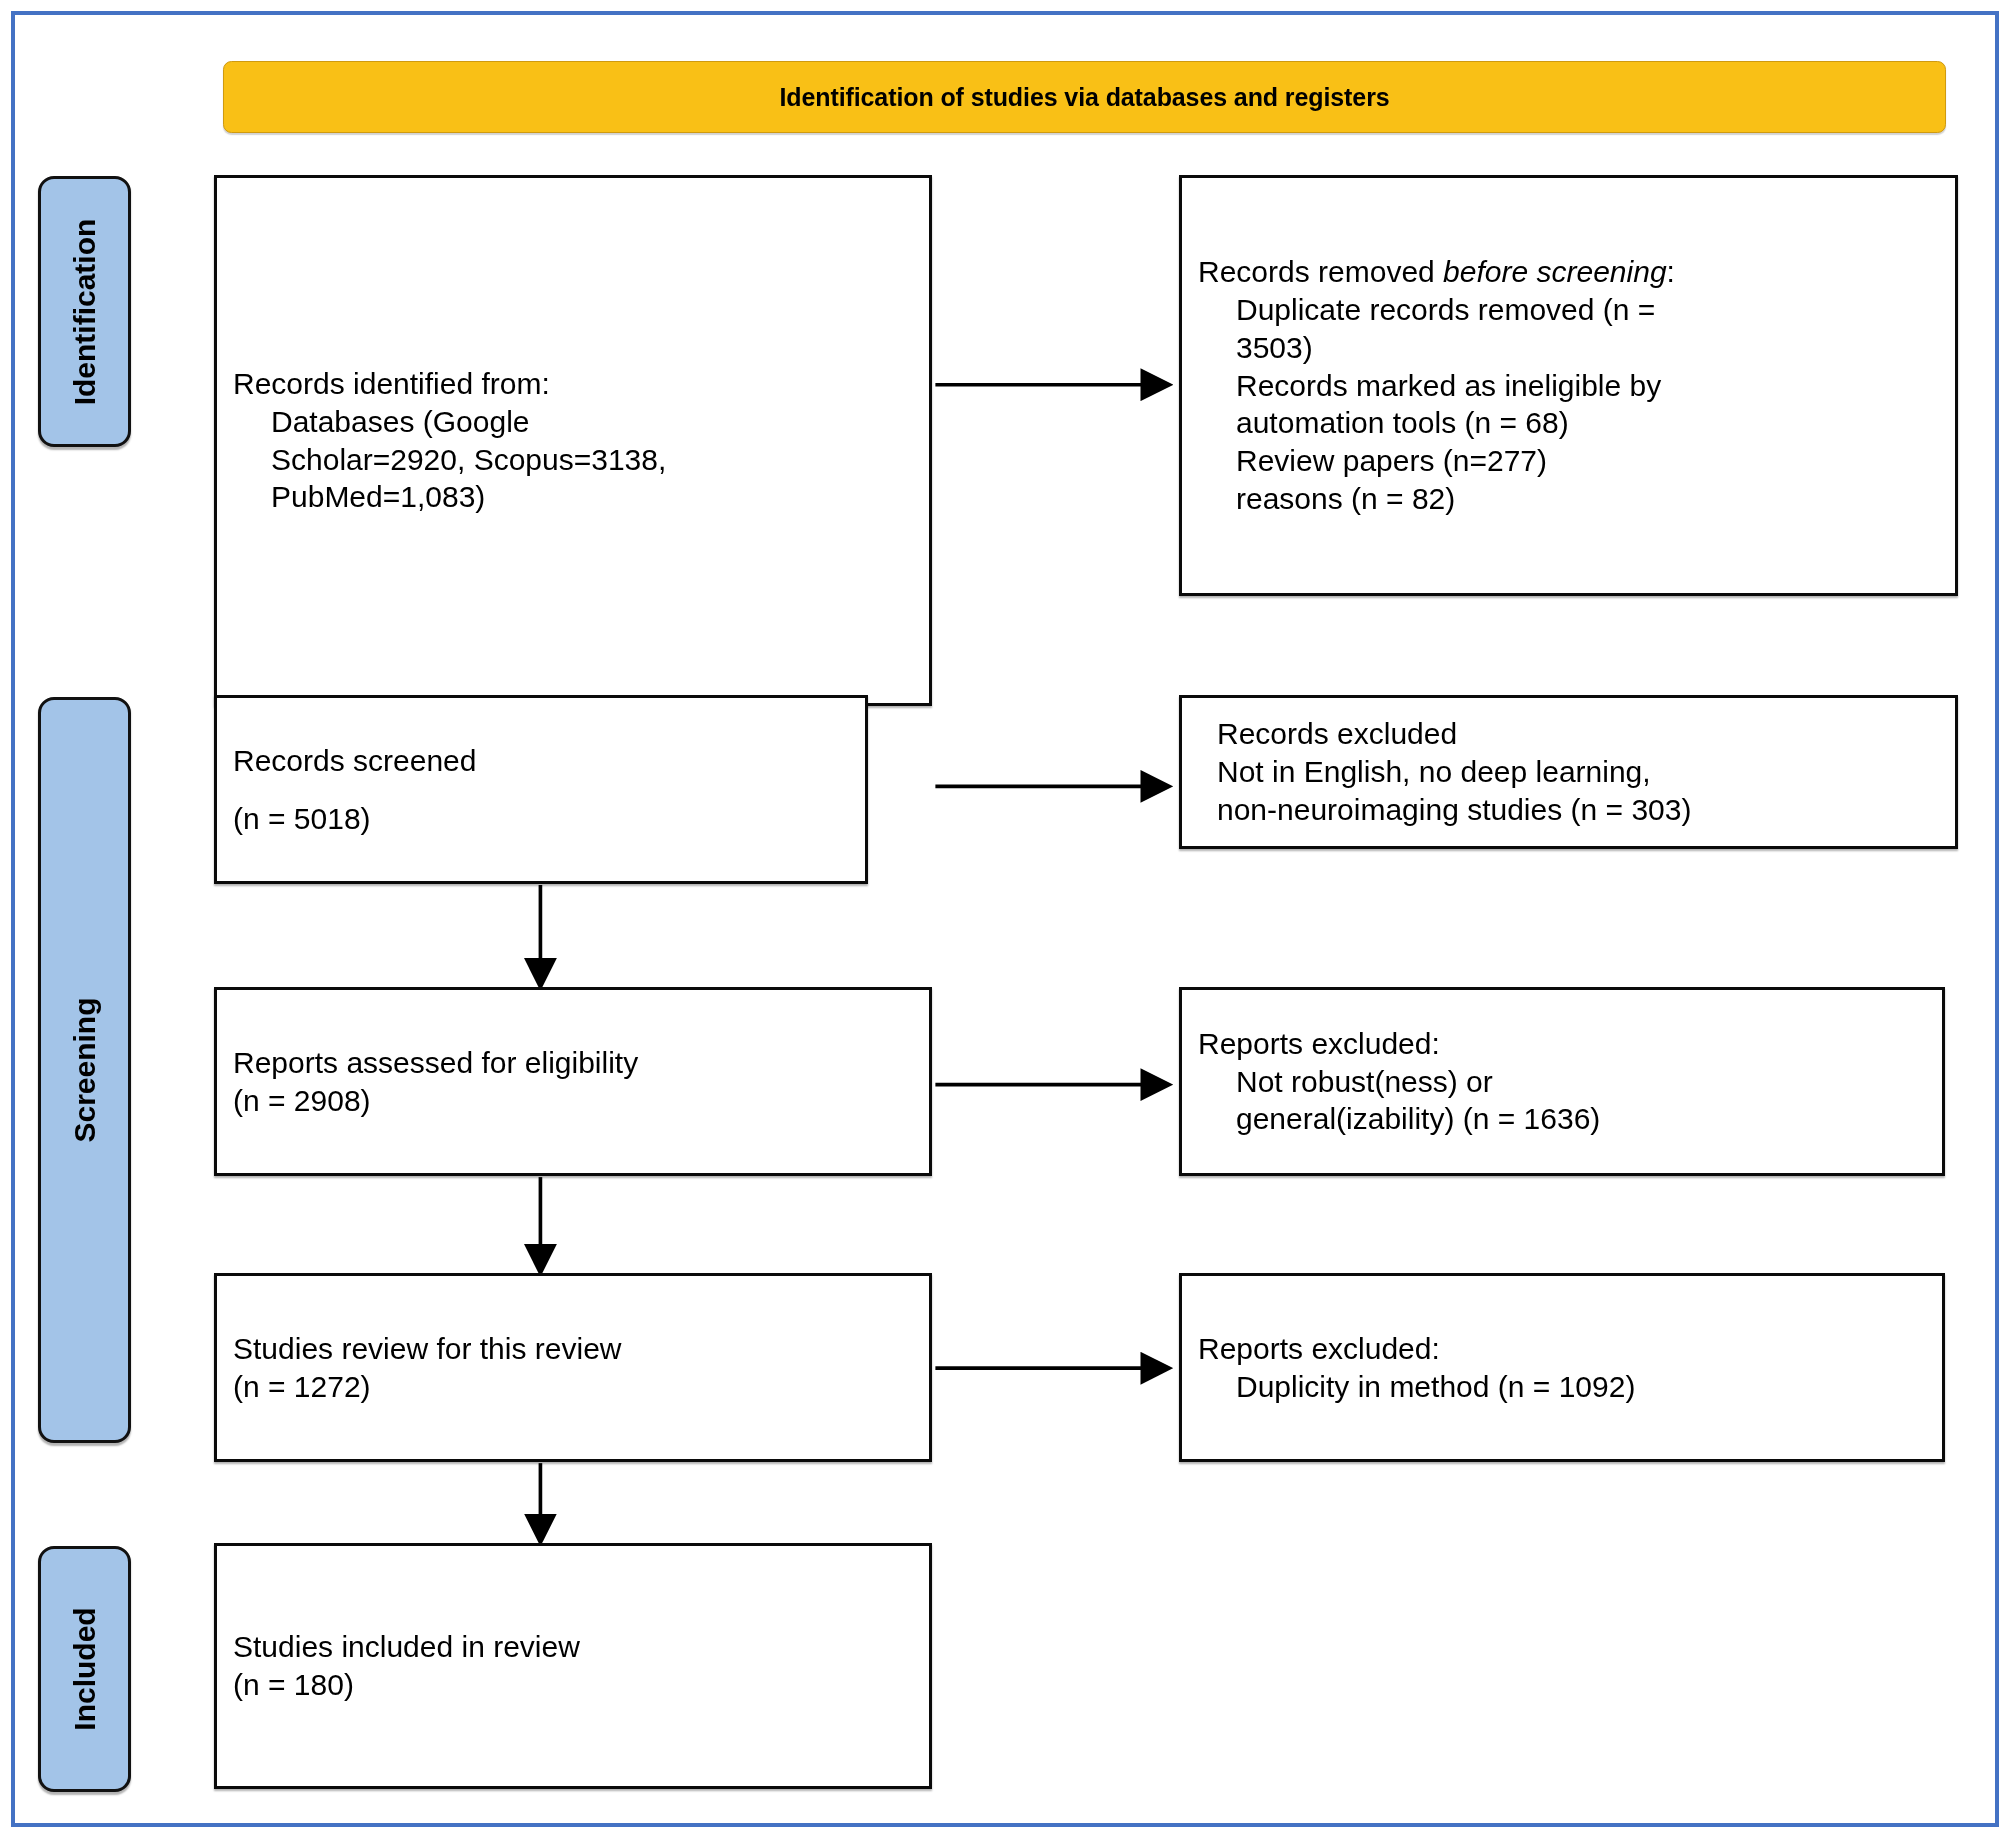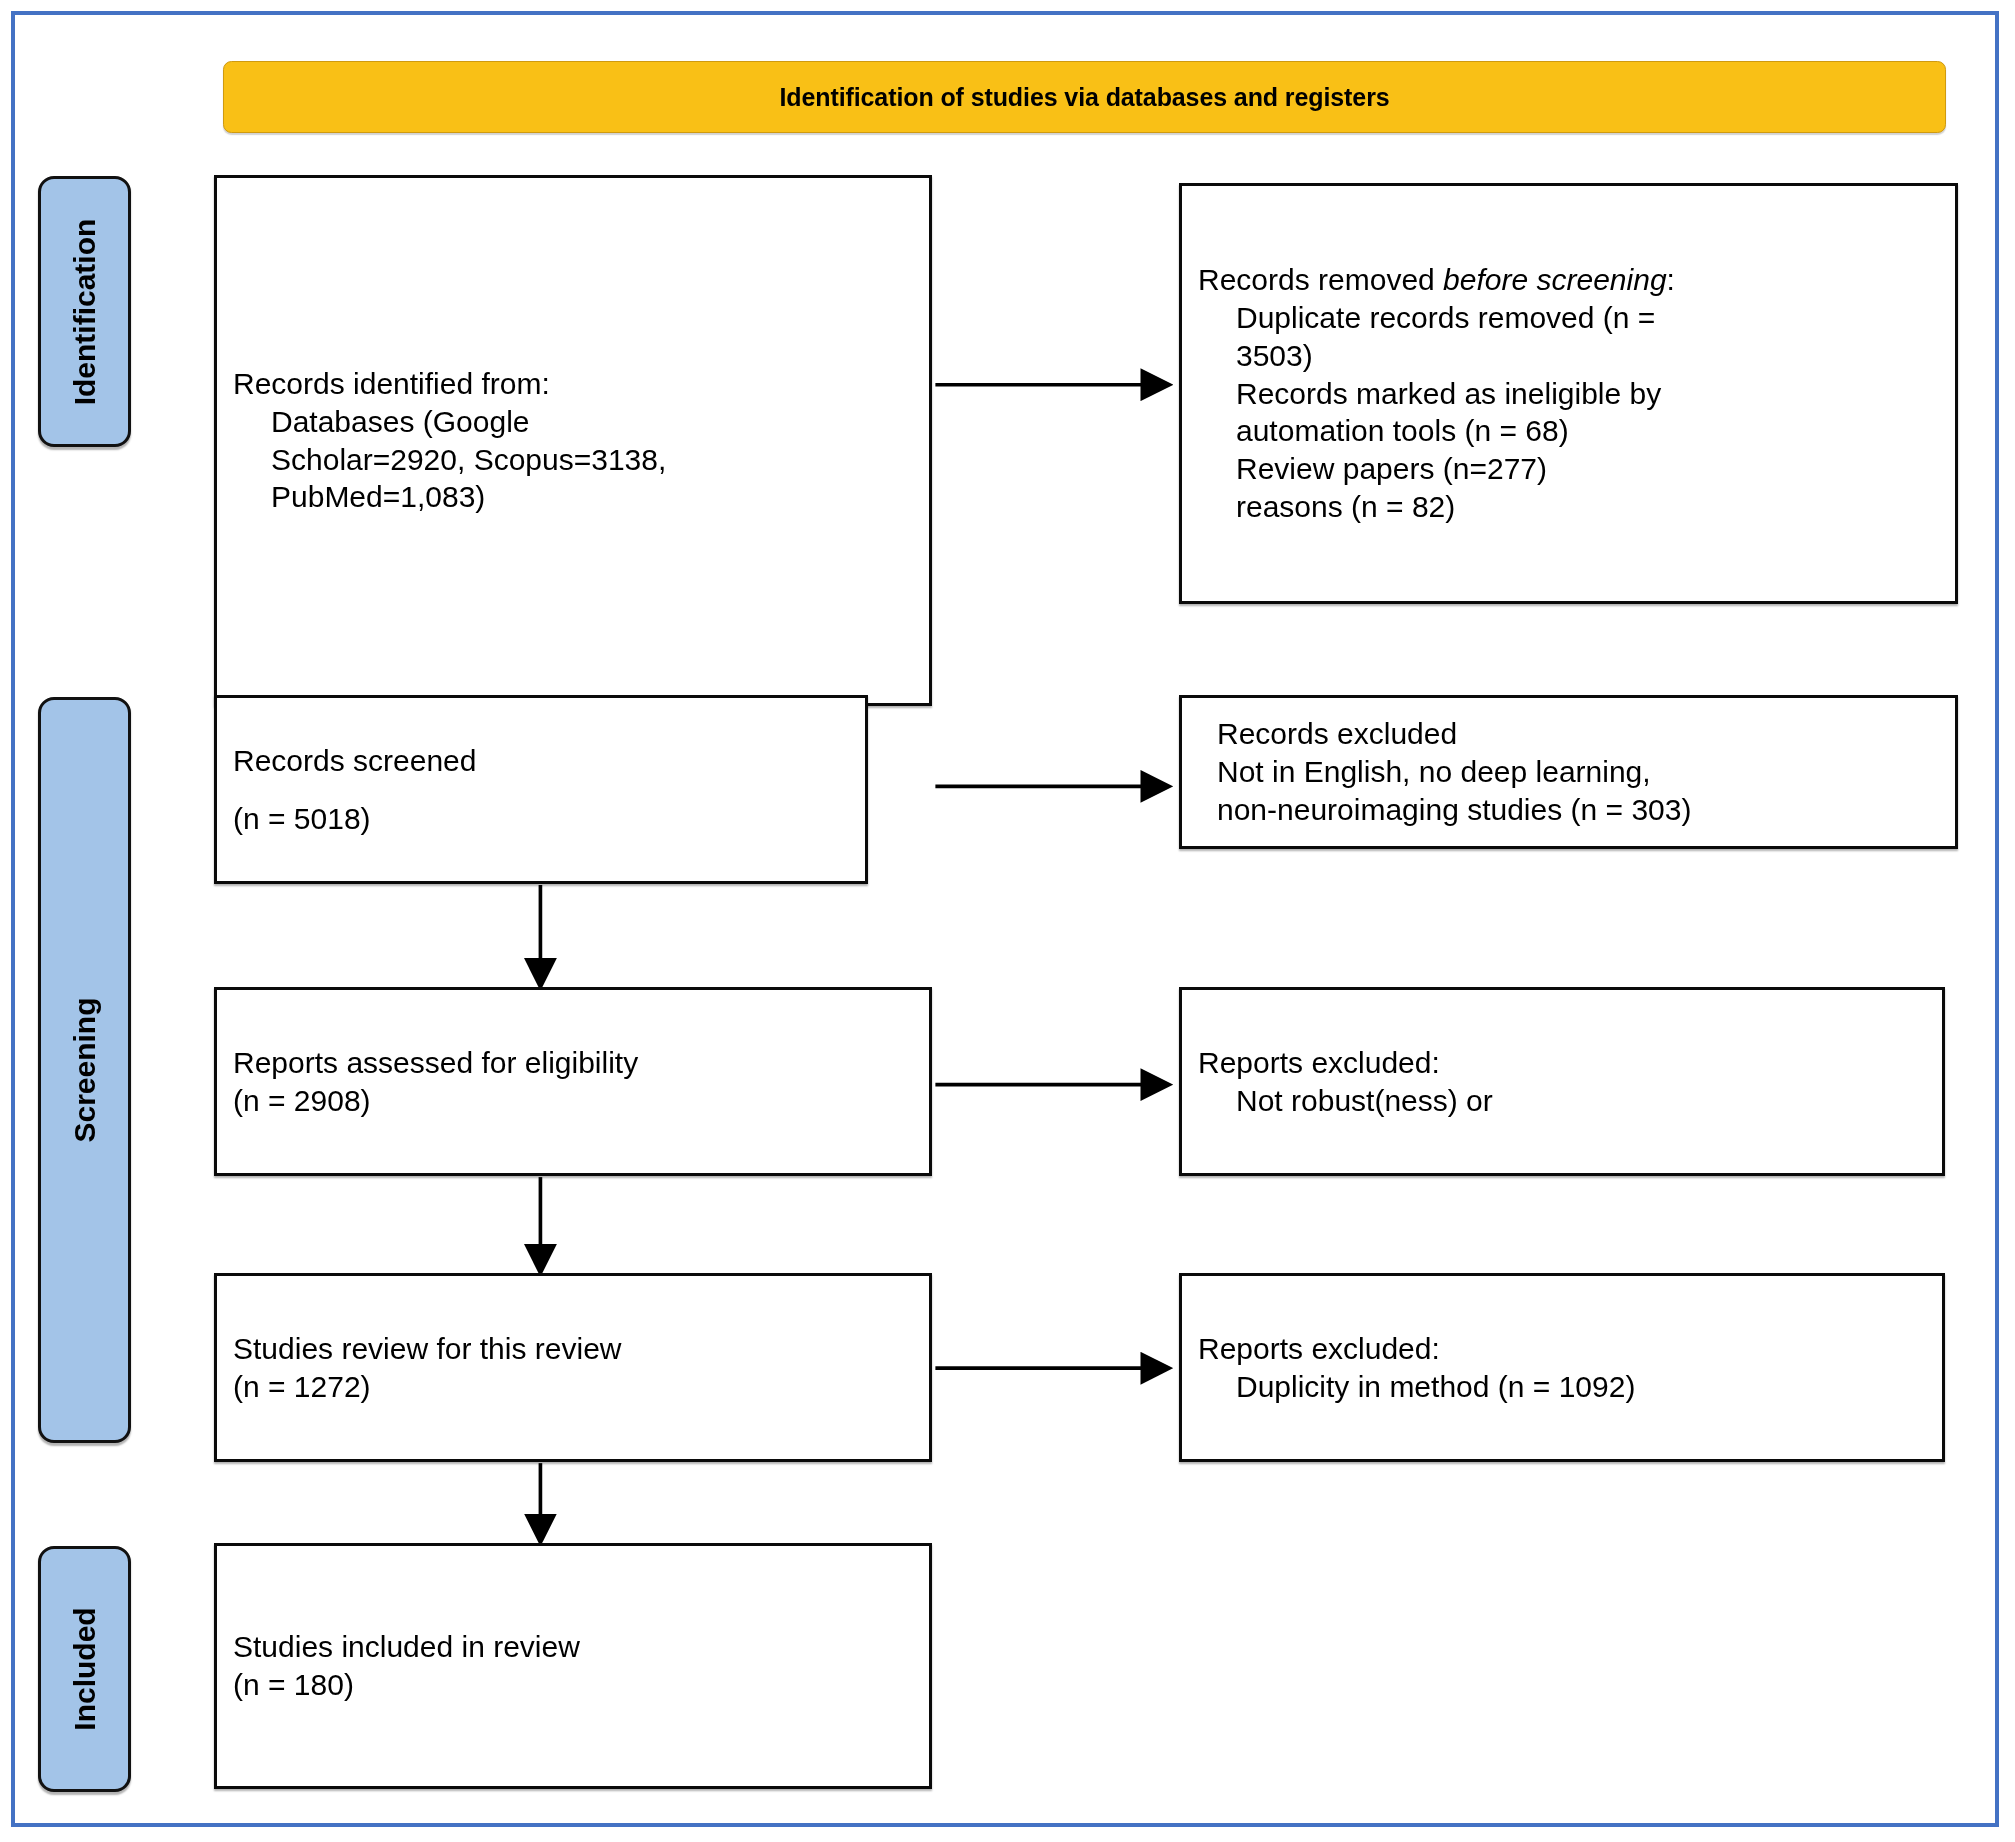--- a/index.html
+++ b/index.html
@@ -105,21 +105,21 @@
   .flow-box .line em { font-style: italic; }
 
   
   #box-identified        { left: 214px; top: 175px;  width: 718px; height: 531px; }
   #box-screened          { left: 214px; top: 695px; width: 654px; height: 189px; gap: 20px; }
   #box-eligibility       { left: 214px; top: 987px; width: 718px; height: 189px; }
   #box-studies-review    { left: 214px; top: 1273px; width: 718px; height: 189px; }
   #box-included          { left: 214px; top: 1543px; width: 718px; height: 246px; }
 
   
-  #box-removed-before    { left: 1179px; top: 183px;  width: 779px; height: 421px; }
+  #box-removed-before    { left: 1179px; top: 175px;  width: 779px; height: 421px; }
   #box-records-excluded  { left: 1179px; top: 695px; width: 779px; height: 154px; padding-left: 35px; }
   #box-reports-excluded-1{ left: 1179px; top: 987px; width: 766px; height: 189px; }
   #box-reports-excluded-2{ left: 1179px; top: 1273px; width: 766px; height: 189px; }
 
   
   #connectors {
     position: absolute;
     left: 0;
     top: 0;
     width: 2015px;
@@ -234,20 +234,21 @@
 
   <div class="flow-box" id="box-records-excluded">
     <div class="line">Records excluded</div>
     <div class="line">Not in English, no deep learning,</div>
     <div class="line">non-neuroimaging studies (n = 303)</div>
   </div>
 
   <div class="flow-box" id="box-reports-excluded-1">
     <div class="line">Reports excluded:</div>
     <div class="line indent">Not robust(ness) or</div>
+    <div class="line indent">general(izability) (n = 1636)</div>
   </div>
 
   <div class="flow-box" id="box-reports-excluded-2">
     <div class="line">Reports excluded:</div>
     <div class="line indent">Duplicity in method (n = 1092)</div>
   </div>
 
 </div>
 
 

